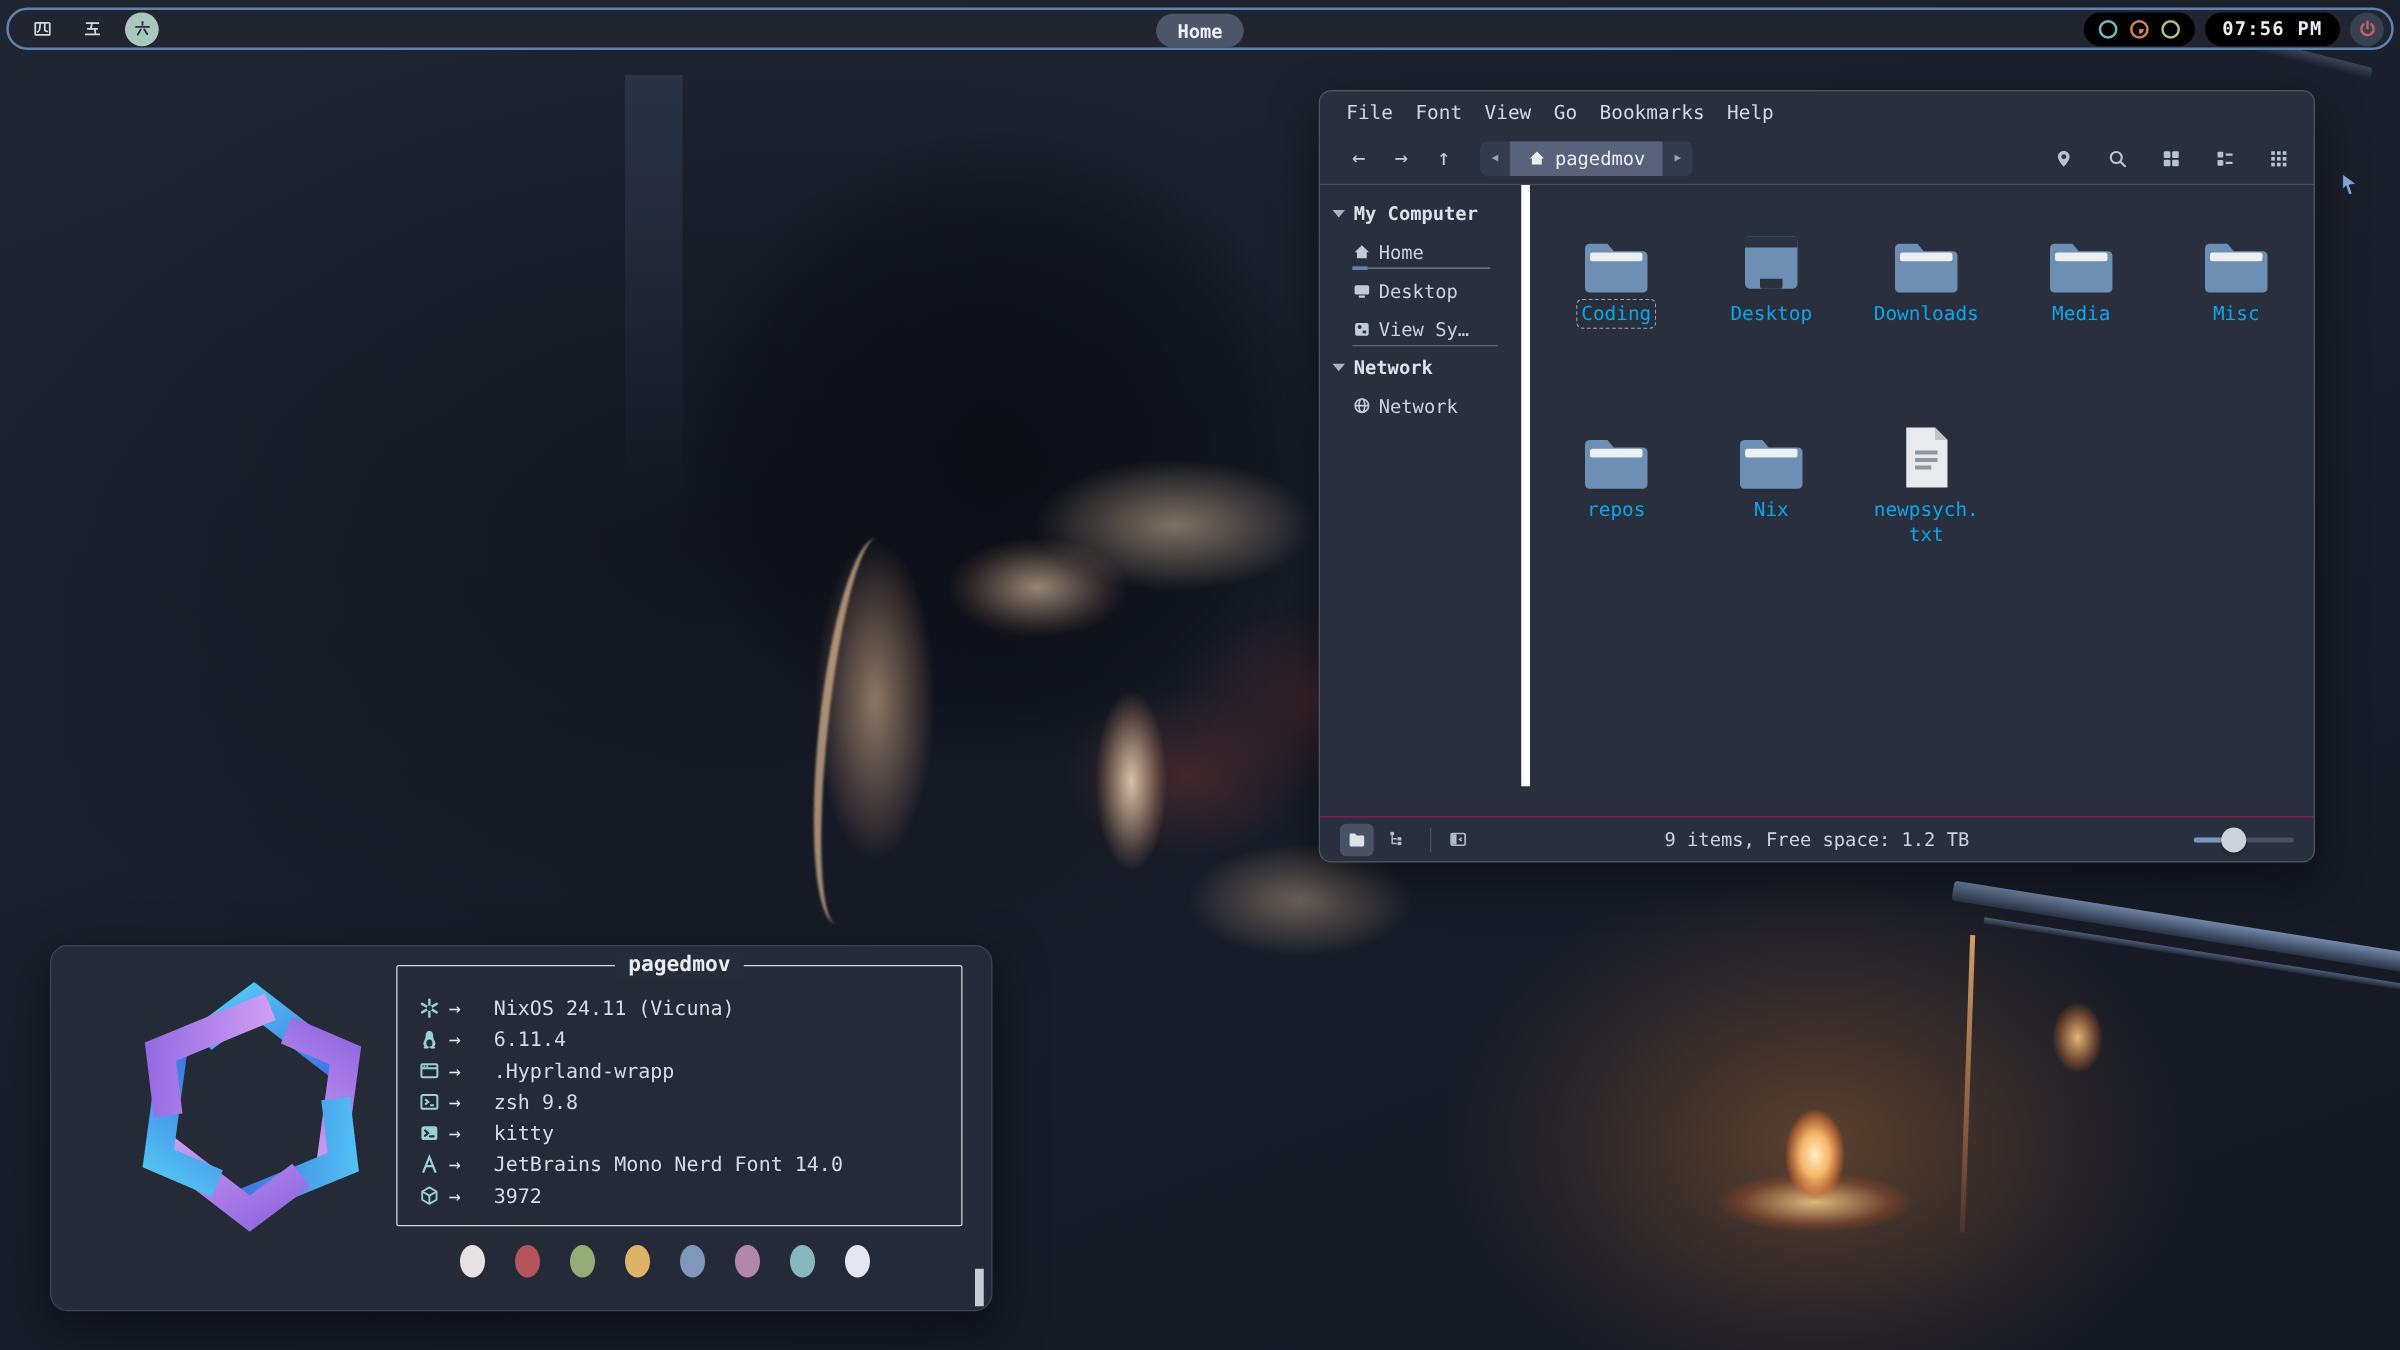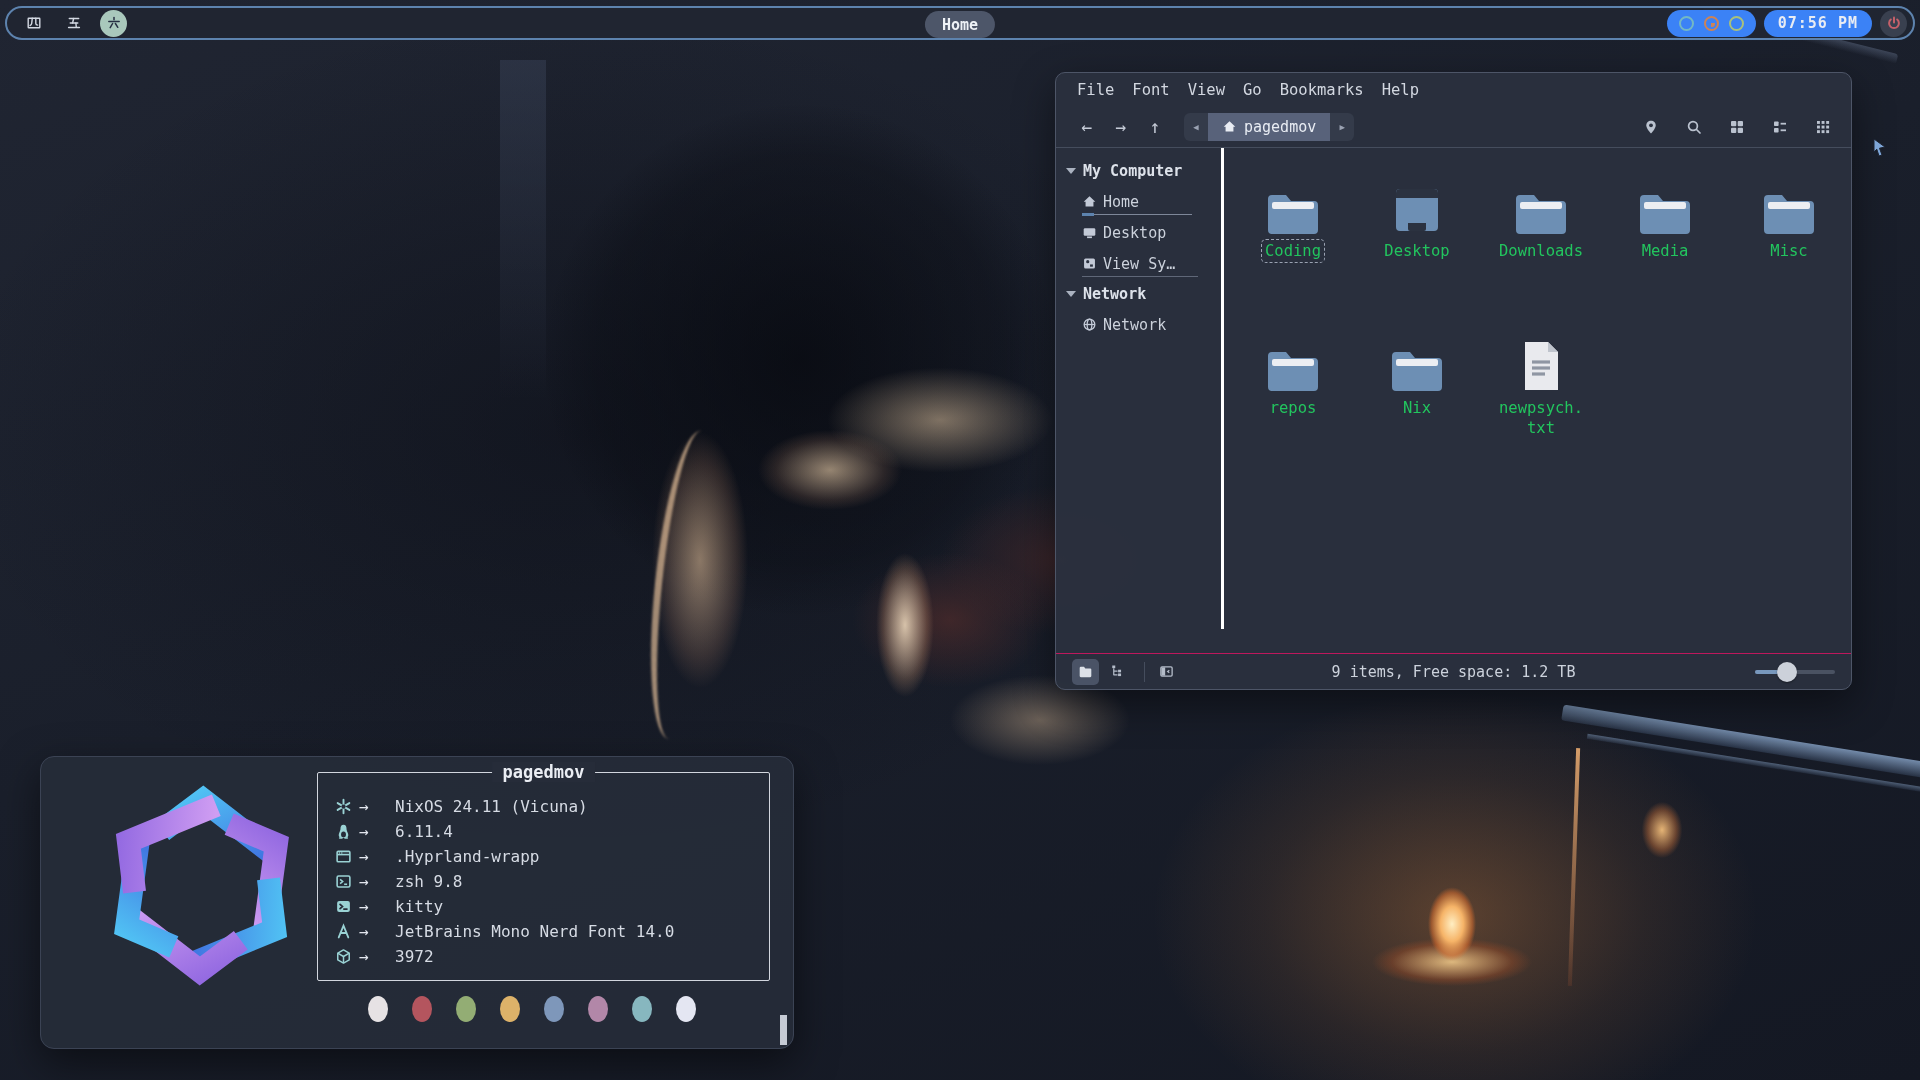--- a/index.html
+++ b/index.html
@@ -41,21 +41,21 @@
     background:rgba(32,38,50,.93); border:2px solid #5d83ae; border-radius:18px;
     display:flex; align-items:center; }
   .ws { display:flex; align-items:center; gap:13px; padding-left:13px; }
   .ws-item { width:27px; height:27px; display:flex; align-items:center; justify-content:center; border-radius:50%; }
   .ws-item.active { background:#a9c8bc; }
   .ws-item svg { display:block; }
   .tb-center { position:absolute; left:50%; transform:translateX(-50%); top:3px; }
   .home-pill { height:27px; padding:0 17px; background:#4d5669; border-radius:14px; color:#eef2f7;
     font-size:15px; font-weight:bold; display:flex; align-items:center; }
   .tb-right { margin-left:auto; display:flex; align-items:center; gap:8px; padding-right:6px; }
-  .pill { height:27px; background:#3b82f6; border-radius:14px; display:flex; align-items:center; }
+  .pill { height:27px; background:#000000; border-radius:14px; display:flex; align-items:center; }
   .ind-pill { padding:0 12px; gap:10px; }
   .ind { width:15px; height:15px; border-radius:50%; border:2px solid #888; position:relative; }
   .ind.pie::after { content:""; position:absolute; inset:2px; border-radius:50%;
     background:conic-gradient(from 90deg, currentColor 0 100deg, transparent 100deg); }
   .clock-pill { padding:0 14px; color:#e8ecf3; font-size:15px; font-weight:bold; letter-spacing:1px; }
   .power-btn { width:27px; height:27px; border-radius:50%; background:#39404f; display:flex; align-items:center; justify-content:center; }
 
   
   .fm { position:absolute; left:1055px; top:72px; width:797px; height:618px;
     background:rgba(42,48,62,.95); border:1px solid #4d5567; border-radius:10px;
@@ -63,33 +63,33 @@
   .fm-menubar { height:33px; display:flex; align-items:center; padding-left:12px; font-size:15.5px; }
   .fm-menu-item { padding:0 9px; }
   .fm-toolbar { height:42px; border-bottom:1px solid #454d5d; display:flex; align-items:center; padding:0 14px; }
   .nav-btn { width:34px; text-align:center; font-size:18px; color:#c6ccd8; }
   .pathbar { margin-left:12px; height:28px; background:#343b4a; border-radius:6px; display:flex; align-items:stretch; overflow:hidden; }
   .path-chev { width:24px; display:flex; align-items:center; justify-content:center; color:#9aa2b2; font-size:9px; }
   .path-tab { background:#58627a; display:flex; align-items:center; gap:7px; padding:0 14px; color:#e9edf4; font-size:15px; }
   .tb-icons { margin-left:auto; display:flex; align-items:center; gap:27px; padding-right:6px; }
   .tb-icons svg { display:block; }
   .fm-body { flex:1; display:flex; min-height:0; }
-  .fm-sidebar { width:179px; border-right:3px solid #ffffff; padding:8px 0 0 10px; font-size:15px; }
+  .fm-sidebar { width:179px; border-right:7px solid #ffffff; padding:8px 0 0 10px; font-size:15px; }
   .sb-header { display:flex; align-items:center; gap:7px; font-weight:bold; color:#dde2ea; height:30px; }
   .tri { width:0; height:0; border-left:5px solid transparent; border-right:5px solid transparent; border-top:6px solid #aab2c0; }
   .sb-item { display:flex; align-items:center; gap:6px; height:31px; margin-left:16px; color:#ccd2dc; position:relative; width:120px; }
   .sb-item svg { flex:0 0 auto; }
   .sb-item.u-focus::after { content:""; position:absolute; left:0; right:10px; bottom:2px; border-bottom:1px solid #7e8799; }
   .sb-item.u-focus::before { content:""; position:absolute; left:0; bottom:1px; width:12px; border-bottom:3px solid #5d83ae; z-index:1; }
   .sb-item.u-line::after { content:""; position:absolute; left:0; right:4px; bottom:2px; border-bottom:1px solid #5f6778; }
   .fm-files { flex:1; position:relative; padding:31px 0 0 7px; display:grid;
     grid-template-columns:repeat(5,124px); grid-auto-rows:157px; justify-items:center; align-content:start; }
   .file-item { width:124px; display:flex; flex-direction:column; align-items:center; }
   .file-icon { height:56px; display:flex; align-items:flex-end; justify-content:center; }
-  .file-label { margin-top:6px; font-size:15.5px; color:#22c55e; text-align:center; max-width:104px; line-height:20px; }
+  .file-label { margin-top:6px; font-size:15.5px; color:#0ea5e9; text-align:center; max-width:104px; line-height:20px; }
   .file-label.wrap { max-width:90px; word-break:break-all; }
   .file-label.selected { outline:1px dashed #9aa2b2; outline-offset:1px; border-radius:3px; padding:0 2px; }
   .fm-status { height:36px; border-top:1px solid #be185d; display:flex; align-items:center; padding:0 16px; position:relative; border-radius:0 0 10px 10px;margin-top:24px; }
   .st-btn { width:27px; height:26px; border-radius:5px; display:flex; align-items:center; justify-content:center; margin-right:5px; }
   .st-btn.active { background:#4a5366; }
   .st-sep { width:1px; height:20px; background:#454d5d; margin:0 8px; }
   .st-text { position:absolute; left:50%; transform:translateX(-50%); font-size:15px; color:#ccd2dc; white-space:nowrap; }
   .st-slider { margin-left:auto; width:80px; height:26px; position:relative; }
   .st-track { position:absolute; top:11px; left:0; right:0; height:4px; border-radius:2px; background:#4a5262; }
   .st-track-fill { position:absolute; top:11px; left:0; height:4px; border-radius:2px; background:#7898bd; }

